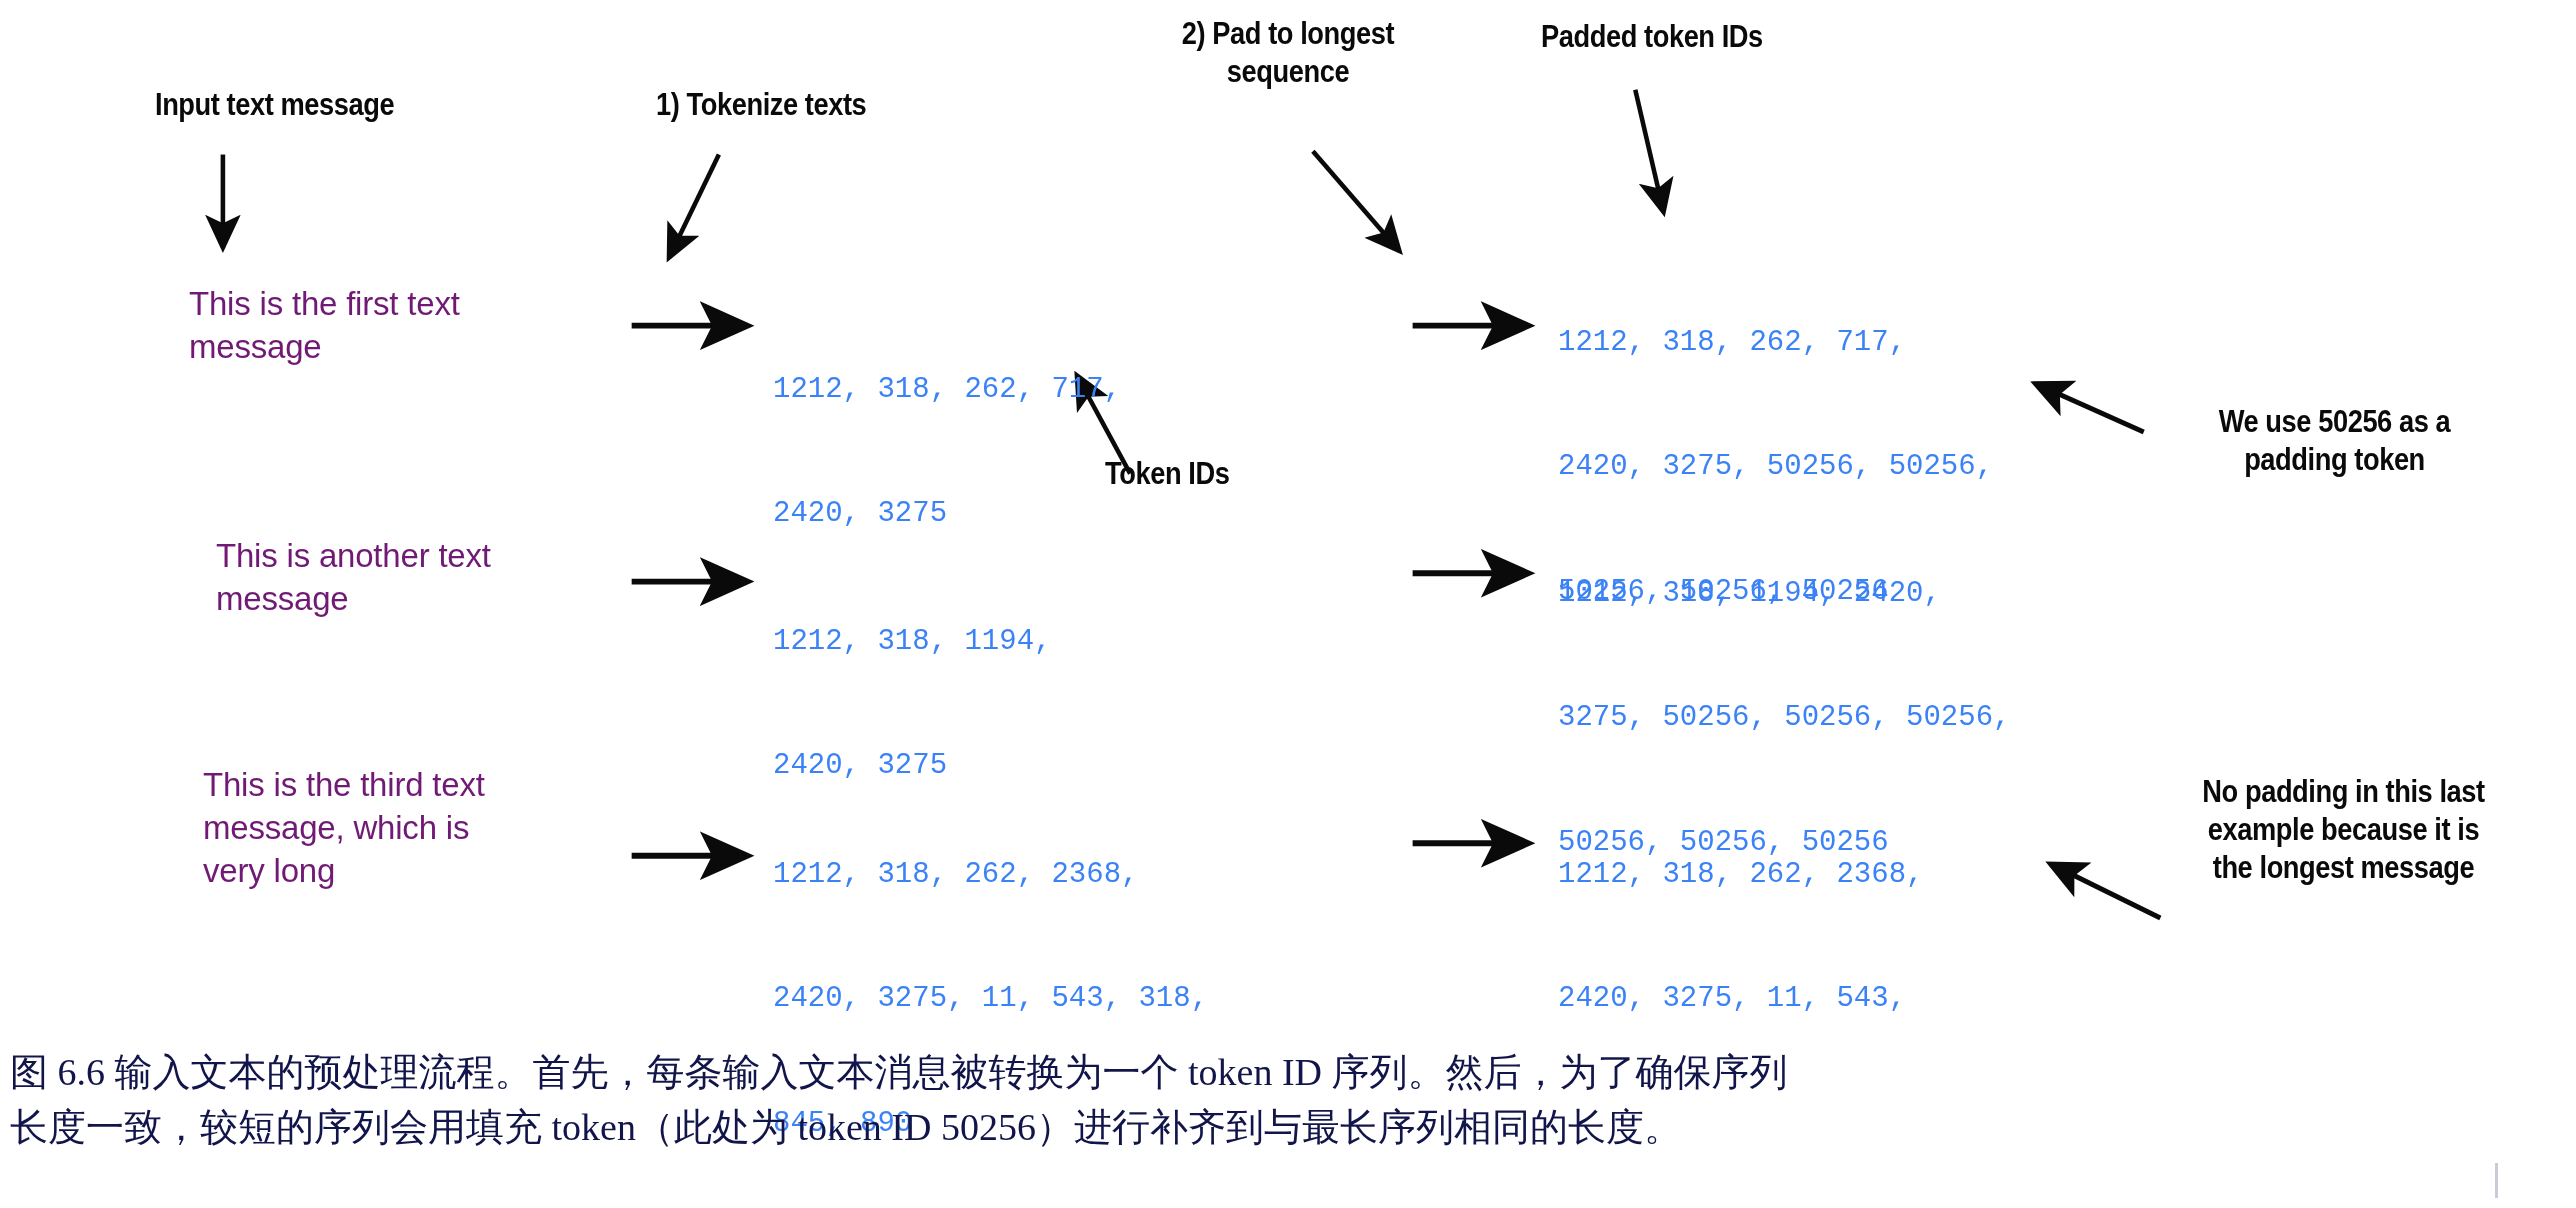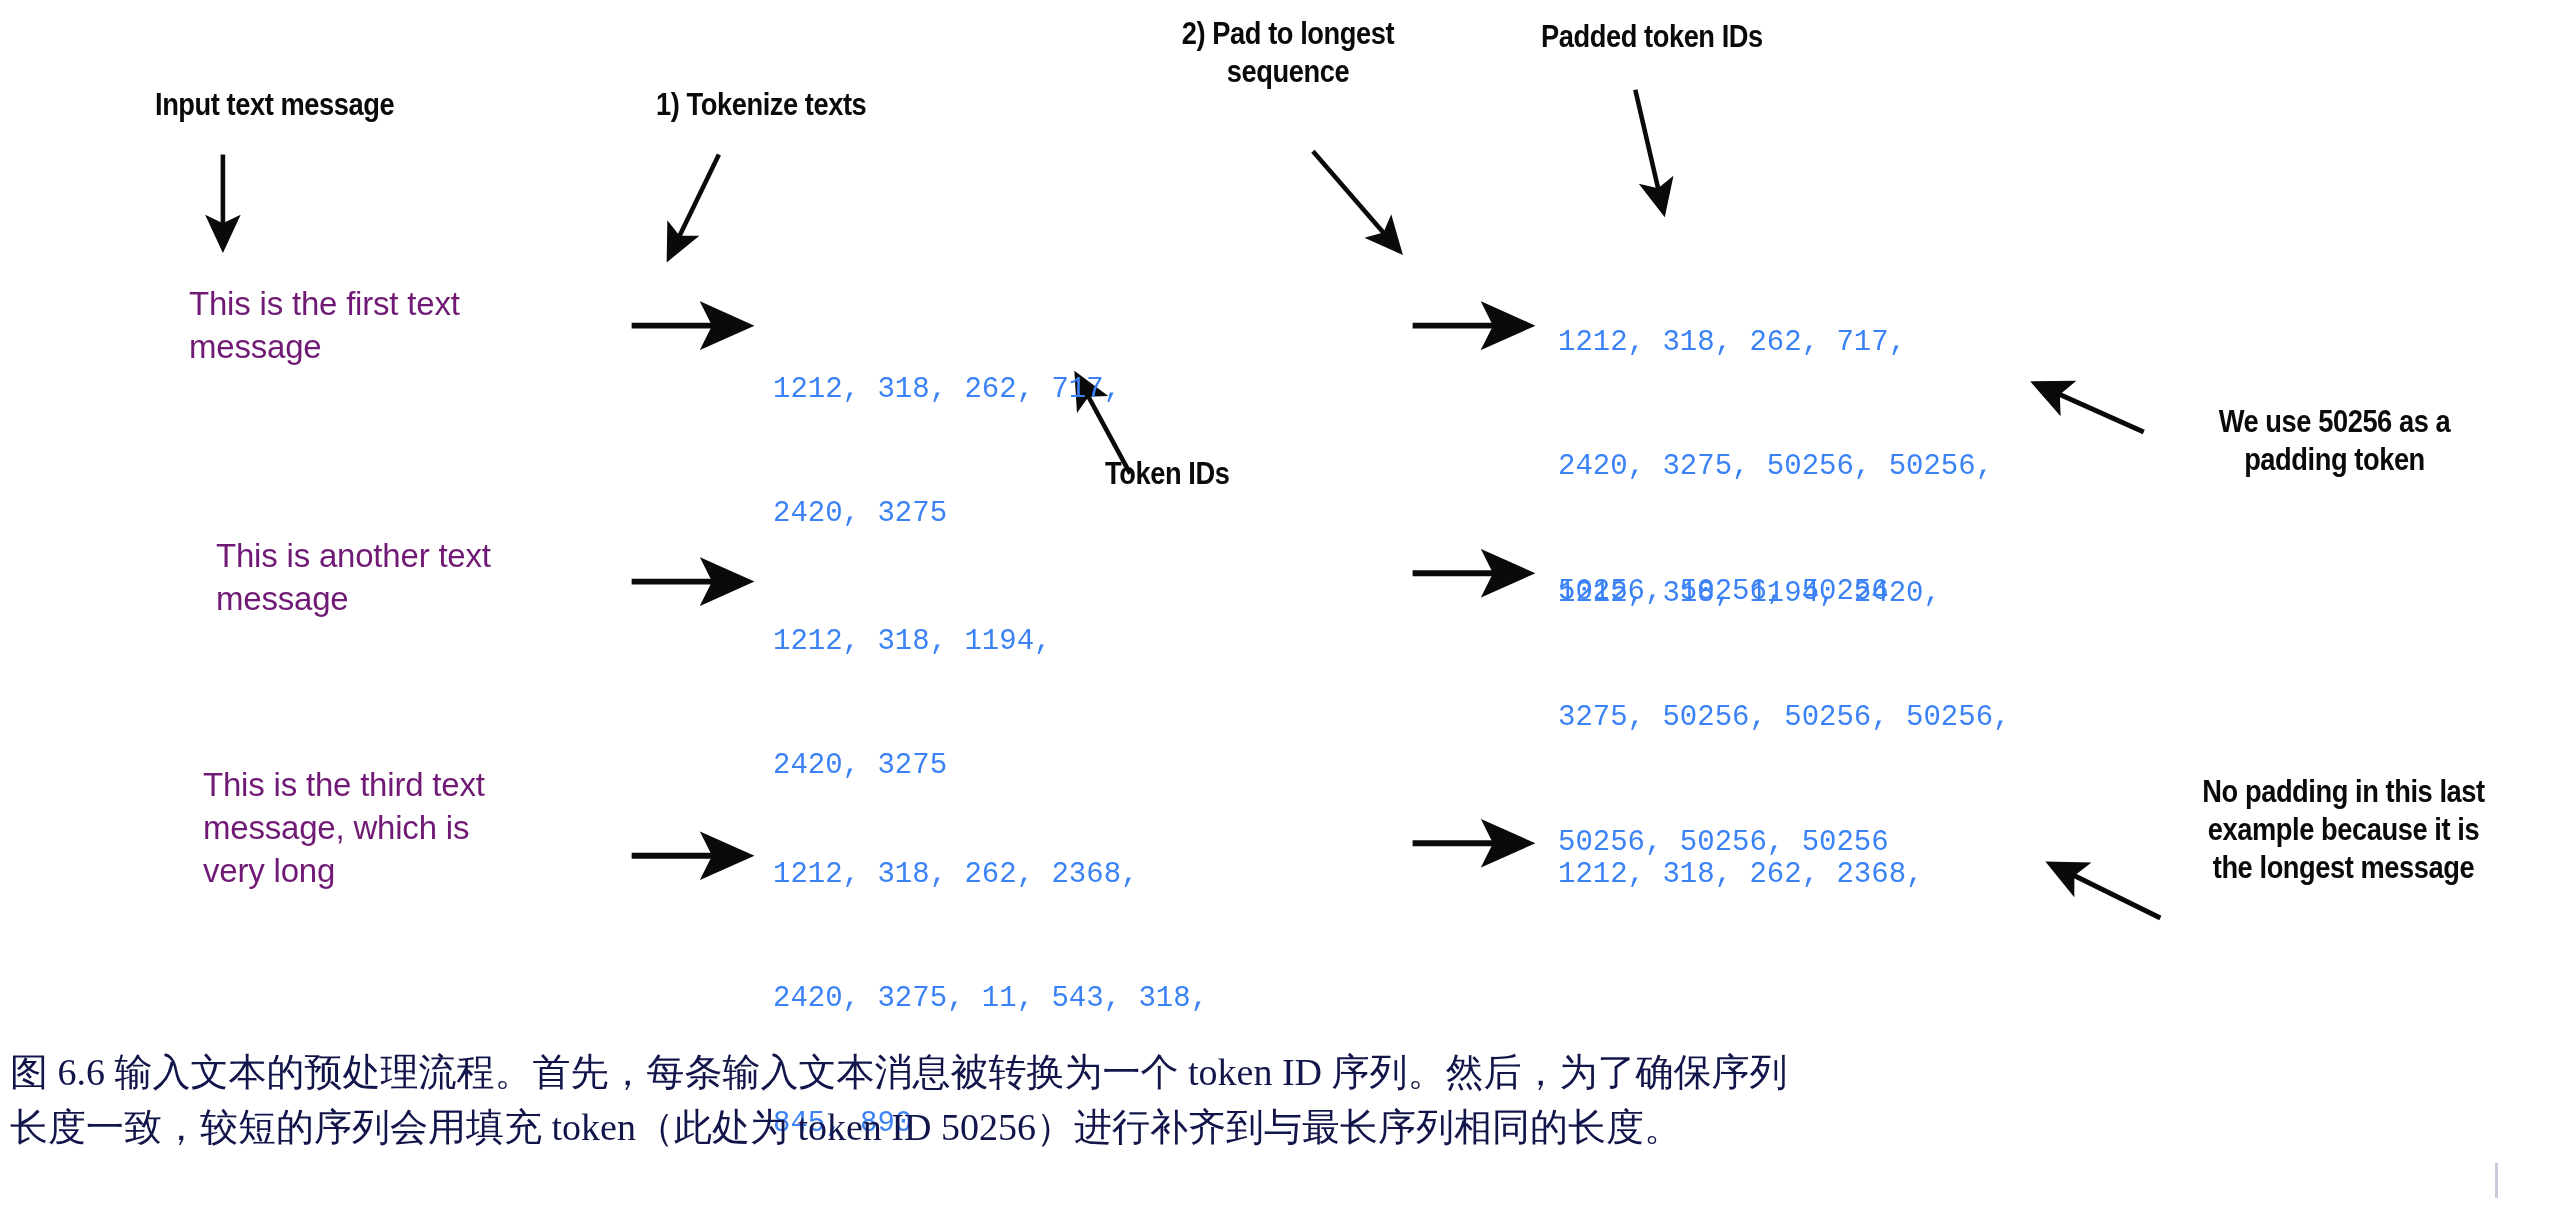--- a/index.html
+++ b/index.html
@@ -189,20 +189,21 @@
 very long</div>
 
   <div class="abs ids" style="left:773px; top:771px;">
     <div>1212, 318, 262, 2368,</div>
     <div>2420, 3275, 11, 543, 318,</div>
     <div>845, 890</div>
   </div>
 
   <div class="abs ids" style="left:1558px; top:771px;">
     <div>1212, 318, 262, 2368,</div>
+    <div>2420, 3275, 11, 543,</div>
   </div>
 
   <div class="caption">
     <div>图 6.6 输入文本的预处理流程。首先，每条输入文本消息被转换为一个 token ID 序列。然后，为了确保序列</div>
     <div>长度一致，较短的序列会用填充 token（此处为 token ID 50256）进行补齐到与最长序列相同的长度。</div>
   </div>
 
   <div class="caret"></div>
 
 </div>

